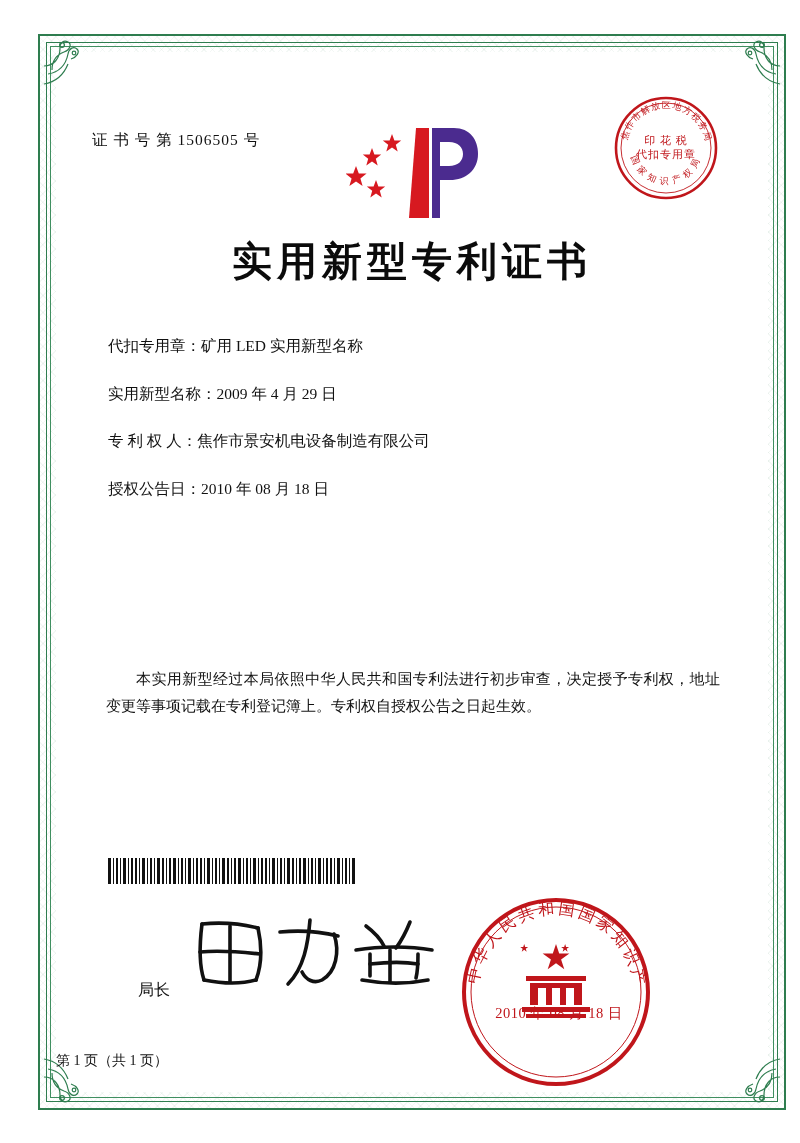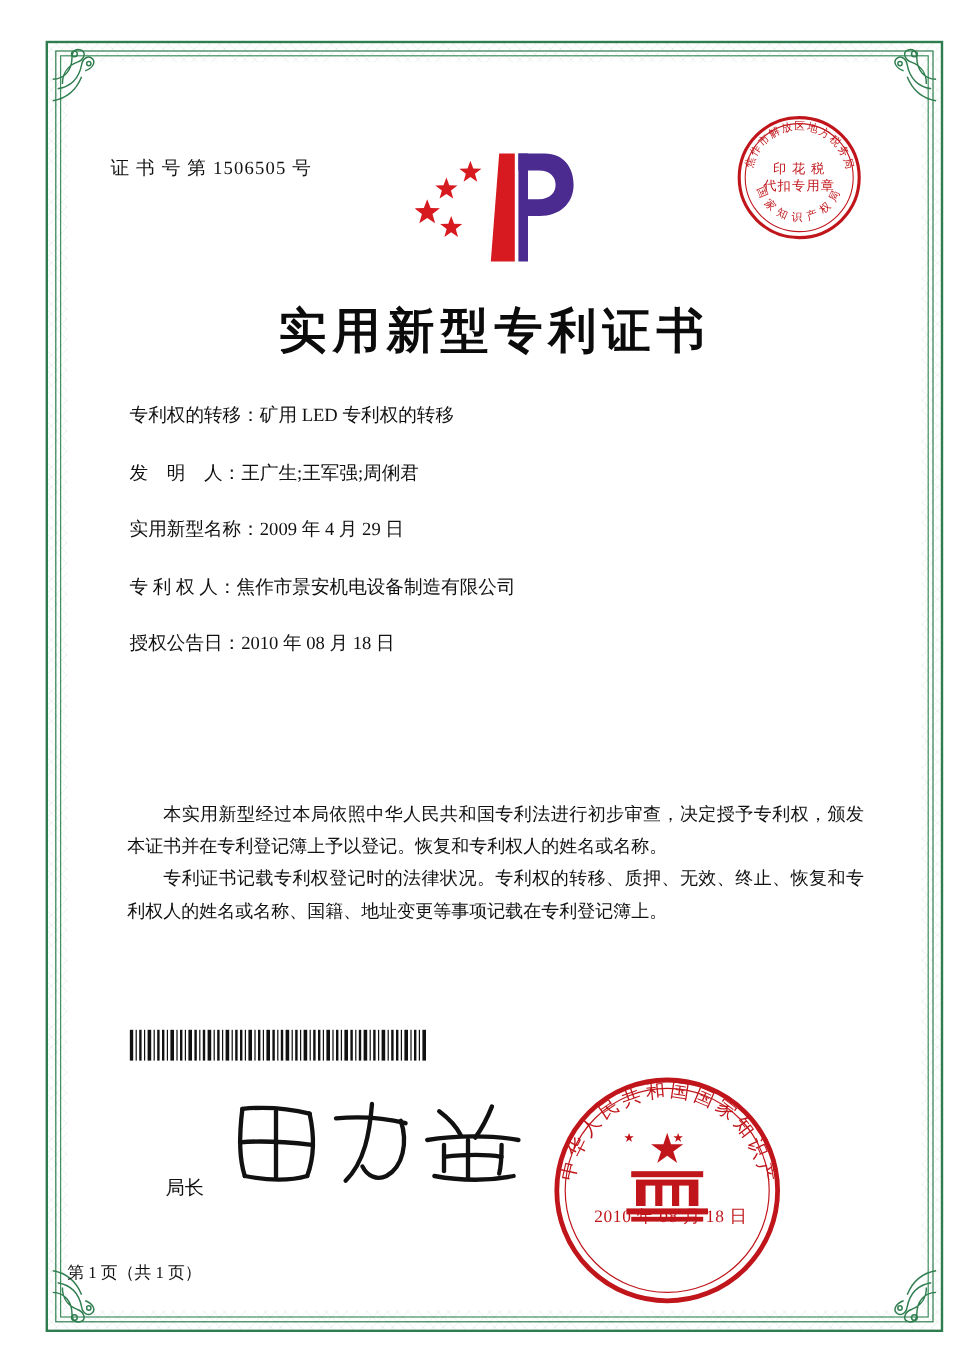--- a/index.html
+++ b/index.html
@@ -115,21 +115,21 @@
     position: absolute;
     right: 46px;
     top: 40px;
     width: 112px;
     height: 112px;
   }
 
   .title {
     position: absolute;
     left: 0;
-    top: 196px;
+    top: 182px;
     width: 712px;
     text-align: center;
     font-size: 40px;
     font-weight: bold;
     letter-spacing: 5px;
     color: #0b0b0b;
     font-family: "DejaVu Serif", "Liberation Serif", serif;
   }
 
   .fields {
@@ -312,39 +312,35 @@
         </text>
         <text x="56" y="52" text-anchor="middle" font-size="11" fill="#c0161b" font-family="'Liberation Serif', serif" letter-spacing="1">印 花 税</text>
         <text x="56" y="66" text-anchor="middle" font-size="11" fill="#c0161b" font-family="'Liberation Serif', serif" letter-spacing="1">代扣专用章</text>
       </svg>
     </div>
 
     <div class="title">实用新型专利证书</div>
 
     <div class="fields">
       <div class="field">
-        <span class="lbl">专利权的转移：</span><span class="val">矿用 LED 专利权的转移</span>
-      </div>
-      <div class="field">
-        <span class="lbl">发　明　人：</span><span class="val">王广生;王军强;周俐君</span>
+        <span class="lbl">代扣专用章：</span><span class="val">矿用 LED 实用新型名称</span>
       </div>
       <div class="field">
         <span class="lbl">实用新型名称：</span><span class="val">2009 年 4 月 29 日</span>
       </div>
       <div class="field">
         <span class="lbl">专 利 权 人：</span><span class="val">焦作市景安机电设备制造有限公司</span>
       </div>
       <div class="field">
         <span class="lbl">授权公告日：</span><span class="val">2010 年 08 月 18 日</span>
       </div>
     </div>
 
     <div class="body-text">
-      <p>本实用新型经过本局依照中华人民共和国专利法进行初步审查，决定授予专利权，颁发本证书并在专利登记簿上予以登记。恢复和专利权人的姓名或名称。</p>
-      <p>专利证书记载专利权登记时的法律状况。专利权的转移、质押、无效、终止、恢复和专利权人的姓名或名称、国籍、地址变更等事项记载在专利登记簿上。</p>
+      <p>本实用新型经过本局依照中华人民共和国专利法进行初步审查，决定授予专利权，地址变更等事项记载在专利登记簿上。专利权自授权公告之日起生效。</p>
     </div>
 
     <div class="barcode">
       <svg width="250" height="26" viewBox="0 0 250 26">
         <g fill="#111">
           <rect x="0" y="0" width="3" height="26"></rect>
             <rect x="5" y="0" width="1" height="26"></rect>
           <rect x="8" y="0" width="2" height="26"></rect>
             <rect x="12" y="0" width="1" height="26"></rect>
           <rect x="15" y="0" width="3" height="26"></rect>

